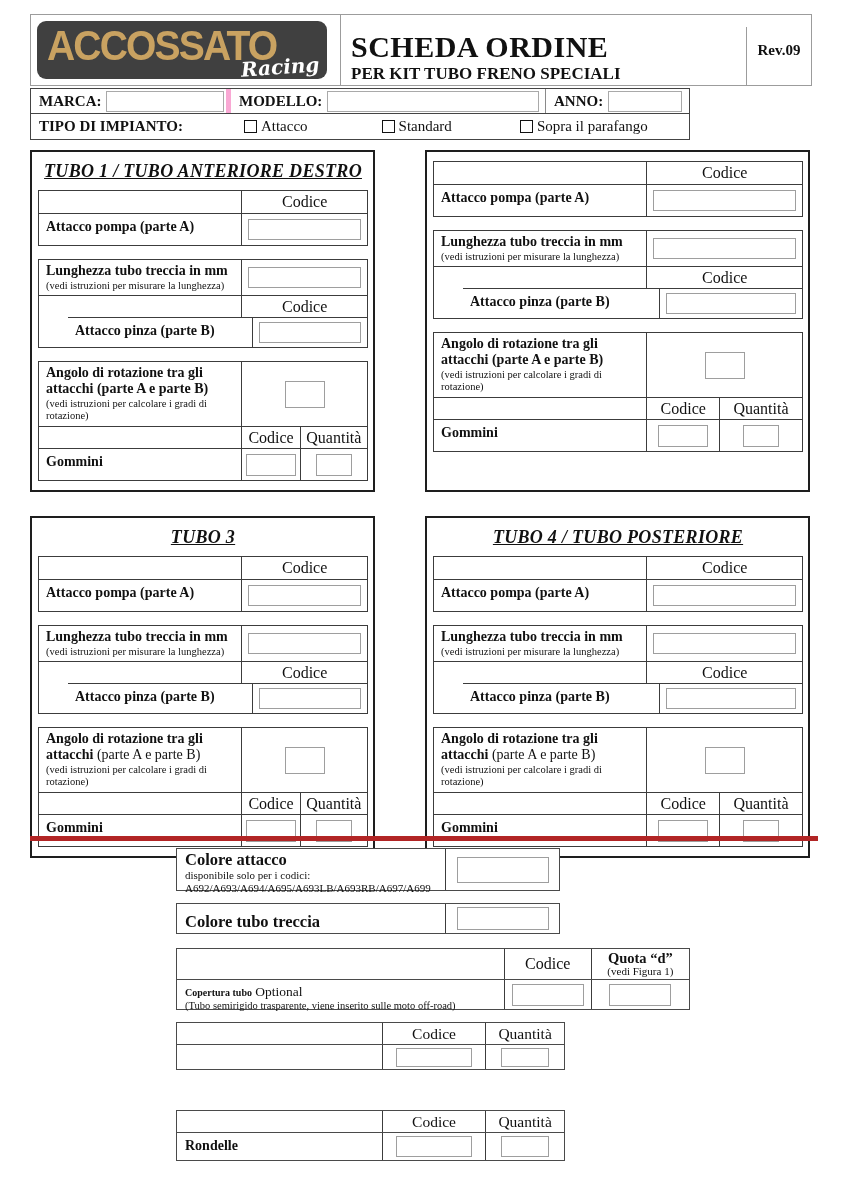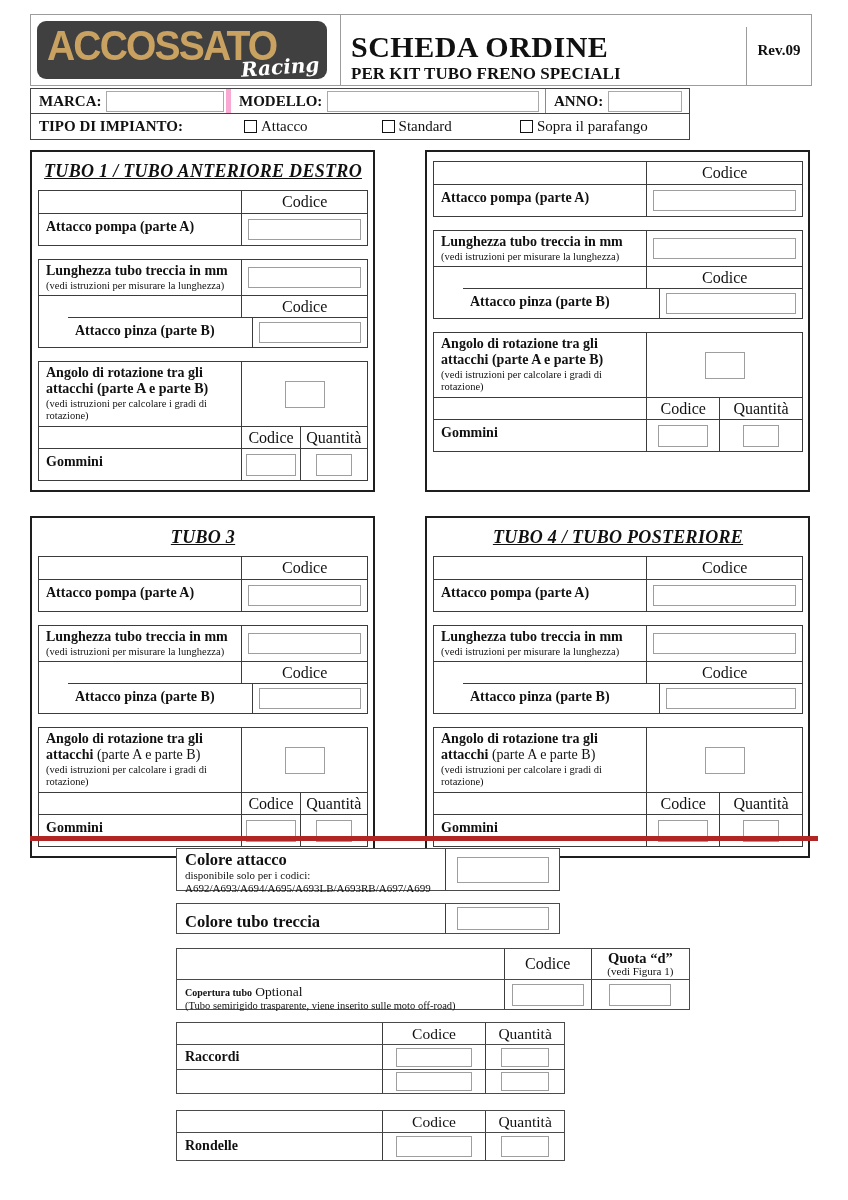--- a/index.html
+++ b/index.html
@@ -449,31 +449,20 @@
     </div>
   </div>
 
   <div class="bt minitab">
     <div class="mt-hd">
       <div class="cell brd"></div>
       <div class="cell brd codhdr codhdr-sm">Codice</div>
       <div class="cell codhdr codhdr-sm">Quantità</div>
     </div>
     <div class="mt-rw">
-      <div class="cell brd pad" style="display:flex;align-items:center">
-        <span class="lbl">Raccordi</span>
-      </div>
-      <div class="cell brd vcell">
-          <input class="inp rinp" style="">
-        </div>
-      <div class="cell vcell">
-          <input class="inp qinp" style="">
-        </div>
-    </div>
-    <div class="mt-rw">
       <div class="cell brd"></div>
       <div class="cell brd vcell">
           <input class="inp rinp" style="">
         </div>
       <div class="cell vcell">
           <input class="inp qinp" style="">
         </div>
     </div>
   </div>
 

